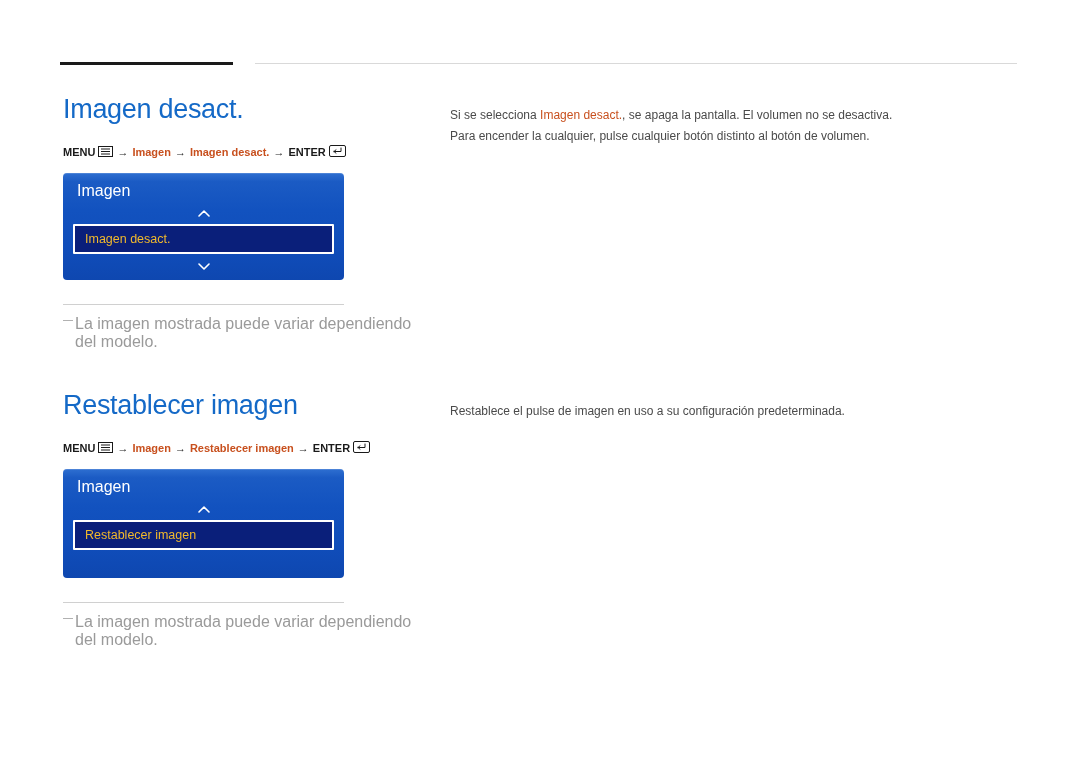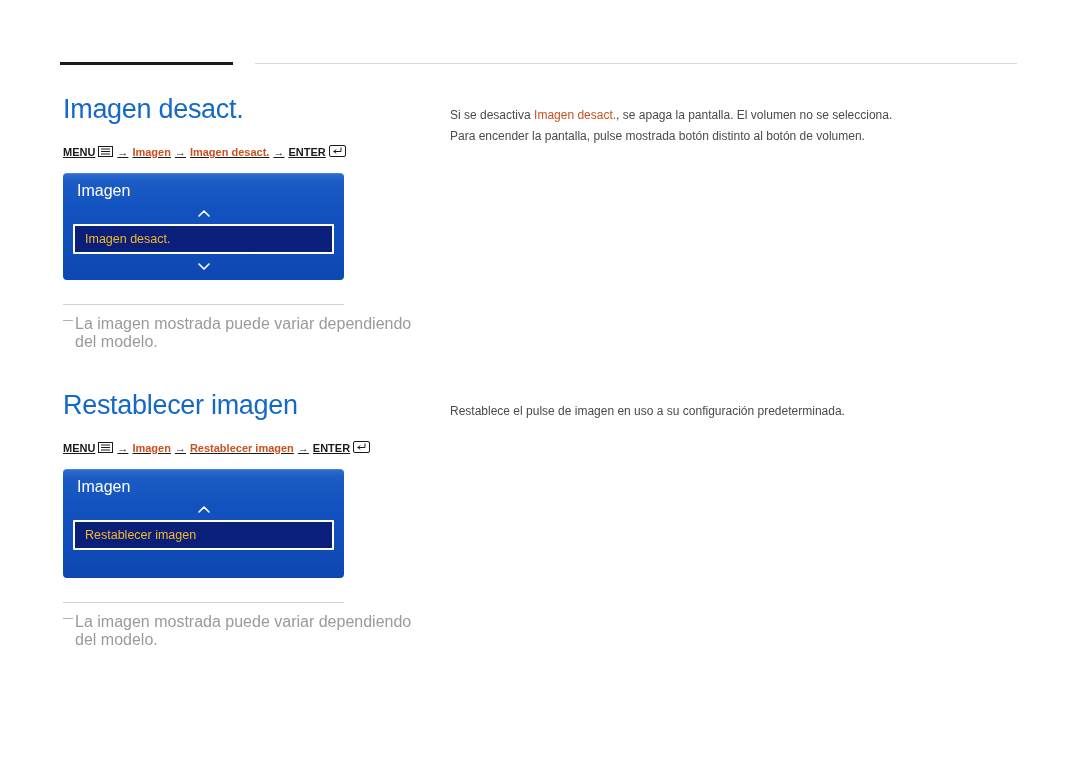--- a/index.html
+++ b/index.html
@@ -47,21 +47,20 @@
   }
   .menu-path {
     font-size: 11px;
     font-weight: 600;
     color: #1a1a1a;
     margin-bottom: 14px;
     display: flex;
     align-items: center;
     gap: 3px;
     flex-wrap: wrap;
-    text-decoration: underline;
   }
   .menu-path .hl { color: #c8501e; font-weight: 600; }
   .menu-path .arrow { font-weight: 400; font-size: 11px; padding: 0 1px; }
   .menu-icon, .enter-icon {
     display: inline-block;
     vertical-align: middle;
   }
   
   .osd {
     width: 281px;
@@ -167,23 +166,23 @@
         </div>
         <div class="osd-bottom-space"></div>
       </div>
 
       <hr class="thin-rule">
       <div class="footnote">La imagen mostrada puede variar dependiendo del modelo.</div>
     </div>
 
     <div class="right-col">
       <p>
-        <span>Si se desactiva </span><span class="hl-inline">Imagen desact.</span><span>, se apaga la pantalla. El volumen no se selecciona.</span>
+        <span>Si se selecciona </span><span class="hl-inline">Imagen desact.</span><span>, se apaga la pantalla. El volumen no se desactiva.</span>
       </p>
-      <p>Para encender la pantalla, pulse mostrada botón distinto al botón de volumen.</p>
+      <p>Para encender la cualquier, pulse cualquier botón distinto al botón de volumen.</p>
     </div>
   </div>
 
   <div class="content-row row-2">
     <div class="left-col">
 
       <h2 class="section-title">Restablecer imagen</h2>
 
       <div class="menu-path">
         <span>MENU</span>

